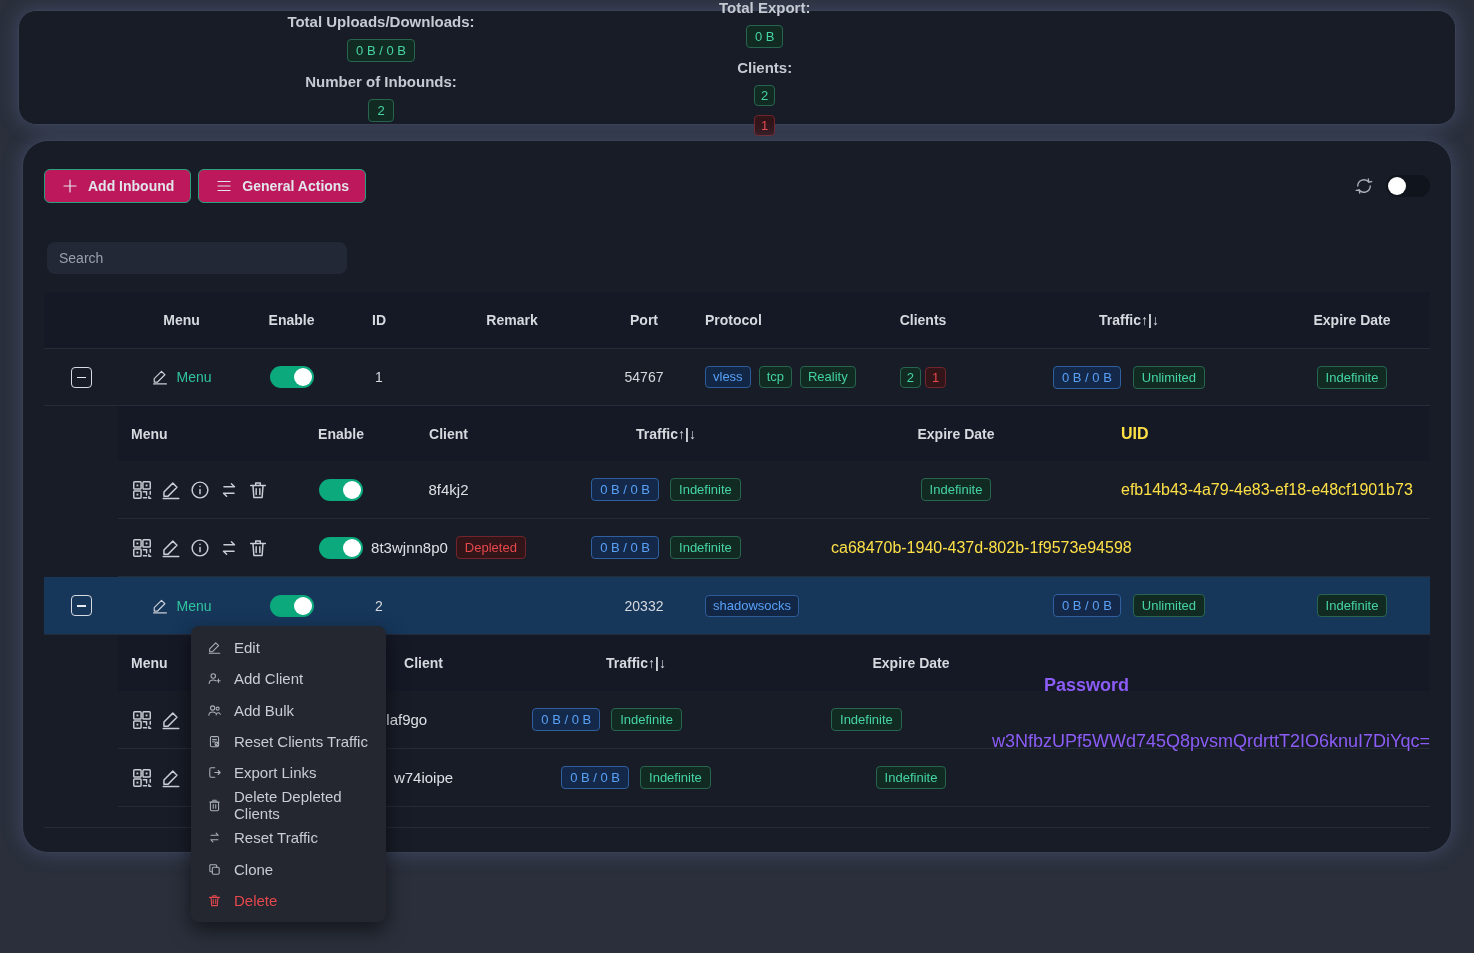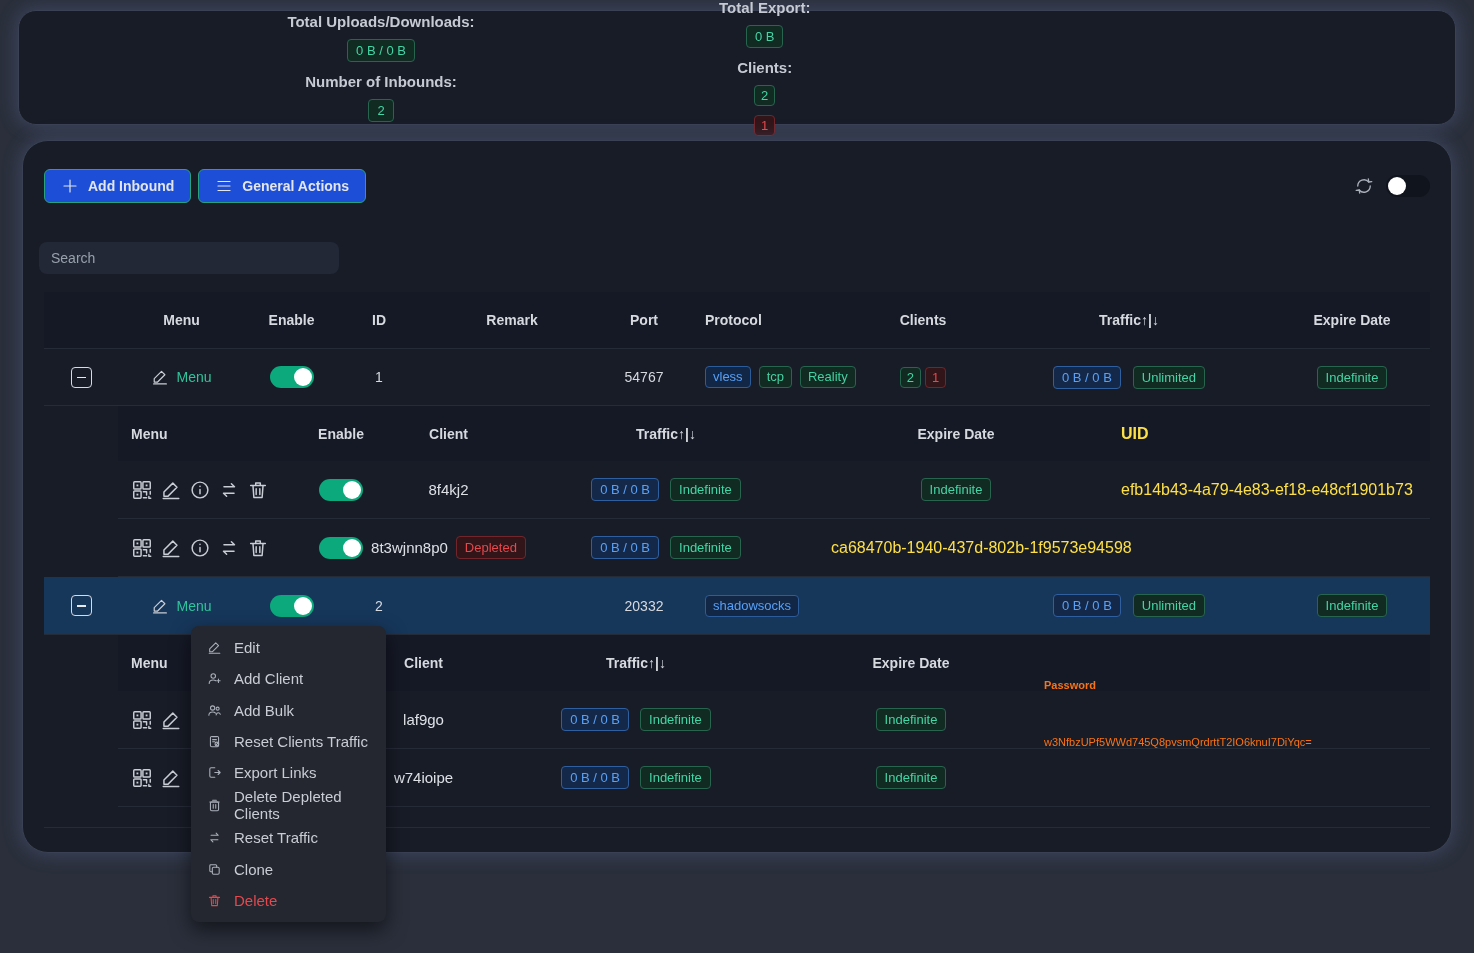--- a/index.html
+++ b/index.html
@@ -19,32 +19,32 @@
   .badge.g{color:#45d4a5;border-color:#27654f;background:#122b22;}
   .badge.b{color:#59a0f6;border-color:#2f5f9e;background:#14294a;}
   .badge.r{color:#e5484d;border-color:#72262b;background:#311519;}
   .badge.sm{padding:1px 6px;font-size:13px;}
   .tag{display:inline-flex;align-items:center;padding:2px 7px;border-radius:4px;font-size:13px;border:1px solid;line-height:16px;}
   .tag.blue{color:#57a0f7;border-color:#2d5c9a;background:#122746;}
   .tag.green{color:#43d0a2;border-color:#27654f;background:#122b22;}
   
   .toolbar{position:absolute;top:28px;left:21px;right:21px;display:flex;align-items:center;}
   .btn{display:inline-flex;align-items:center;gap:9px;height:34px;padding:0 16px;border-radius:6px;
-       background:#1d4ed8;border:1px solid #2aa17c;color:#e2e5e9;font-size:14px;font-weight:600;cursor:pointer;}
+       background:#be185d;border:1px solid #2aa17c;color:#e2e5e9;font-size:14px;font-weight:600;cursor:pointer;}
   .btn + .btn{margin-left:7px;}
   .toolbar-right{margin-left:auto;display:flex;align-items:center;gap:12px;}
   
   .toggle{position:relative;width:44px;height:22px;border-radius:11px;cursor:pointer;flex:none;}
   .toggle.on{background:#0ba97c;}
   .toggle.off{background:#10141d;}
   .toggle .knob{position:absolute;top:2px;width:18px;height:18px;border-radius:50%;background:#fff;}
   .toggle.on .knob{right:2px;}
   .toggle.off .knob{left:2px;}
   
-  .search{position:absolute;top:101px;left:16px;width:300px;height:32px;box-sizing:border-box;border:none;outline:none;
+  .search{position:absolute;top:101px;left:24px;width:300px;height:32px;box-sizing:border-box;border:none;outline:none;
           border-radius:8px;background:#222836;color:#dfe3e9;font-size:14px;padding:0 12px;font-family:inherit;}
   .search::placeholder{color:#98a0ac;}
   
   .table{position:absolute;top:151px;left:21px;right:21px;}
   .t-row{display:flex;align-items:center;border-bottom:1px solid #262b38;box-sizing:border-box;}
   .t-head{background:#151926;color:#c9ccd4;font-weight:700;font-size:14px;}
   .cell{display:flex;align-items:center;justify-content:center;box-sizing:border-box;height:100%;color:#d6d9de;font-size:14px;}
   .c-exp{width:75px;}.c-menu{width:125px;}.c-en{width:95px;}.c-id{width:80px;}.c-rem{width:186px;}
   .c-port{width:78px;}.c-proto{width:179px;justify-content:flex-start;padding-left:22px;gap:8px;}
   .c-cli{width:122px;gap:4px;}.c-traf{width:290px;gap:12px;}.c-expd{flex:1;}
@@ -56,21 +56,21 @@
   .menu-link .ic{color:#c9cdd5;}
   
   .sub-wrap{margin-left:74px;}
   .sub-head{height:55px;background:#151926;color:#c9ccd4;font-weight:700;font-size:14px;display:flex;align-items:center;}
   .sub-row{height:58px;display:flex;align-items:center;border-bottom:1px solid #262b38;box-sizing:border-box;}
   .s-menu{width:188px;justify-content:flex-start;padding-left:13px;gap:7px;}
   .s-en{width:70px;}.s-cli{width:145px;gap:8px;}.s-traf{width:290px;gap:11px;}.s-expd{width:290px;}
   .s-uid{flex:1;justify-content:flex-start;padding-left:20px;font-size:16px;color:#fde047;text-align:center;}
   .p-menu{width:168px;justify-content:flex-start;padding-left:13px;gap:7px;}
   .p-en{width:70px;}.p-cli{width:135px;gap:8px;}.p-traf{width:290px;gap:11px;}.p-expd{width:260px;}
-  .p-pass{flex:1;justify-content:flex-start;padding-left:3px;font-size:11px;color:#f97316;margin-top:44px;}
+  .p-pass{flex:1;justify-content:flex-start;padding-left:3px;font-size:18px;color:#8b5cf6;margin-top:44px;}
   .client-name{font-size:15px;color:#dde0e5;}
   .foot-strip{height:20px;border-bottom:1px solid #262b38;background:#181c27;}
   
   .ic{stroke:currentColor;fill:none;stroke-width:1.6;stroke-linecap:round;stroke-linejoin:round;width:22px;height:22px;flex:none;}
   .ic-18{width:18px;height:18px;}
   .ic-20{width:20px;height:20px;}
   .ic-sm{width:15px;height:15px;stroke-width:1.7;}
   .action-icons{display:inline-flex;align-items:center;gap:7px;color:#c9cdd5;}
   .action-icons .ic{cursor:pointer;}
   .refresh-btn{color:#aab0bb;display:inline-flex;cursor:pointer;}

